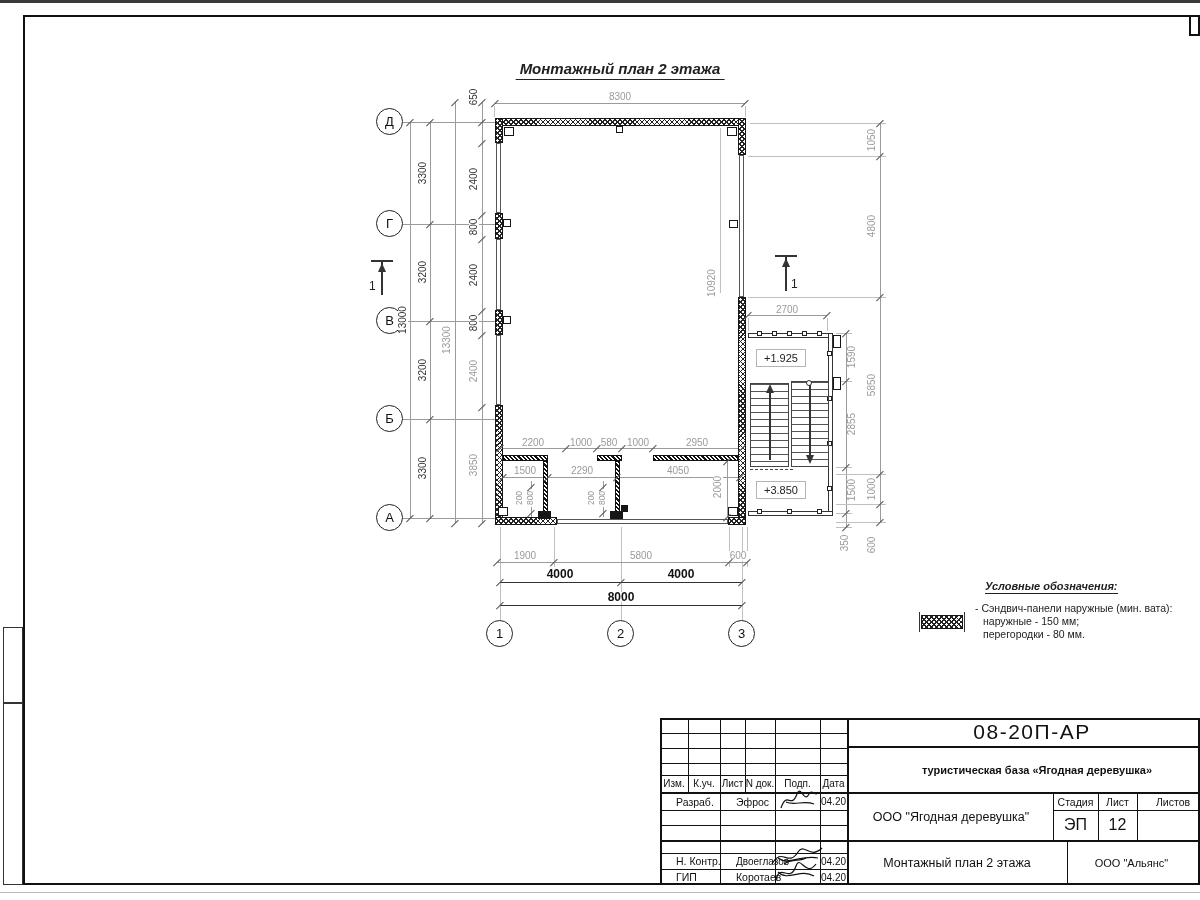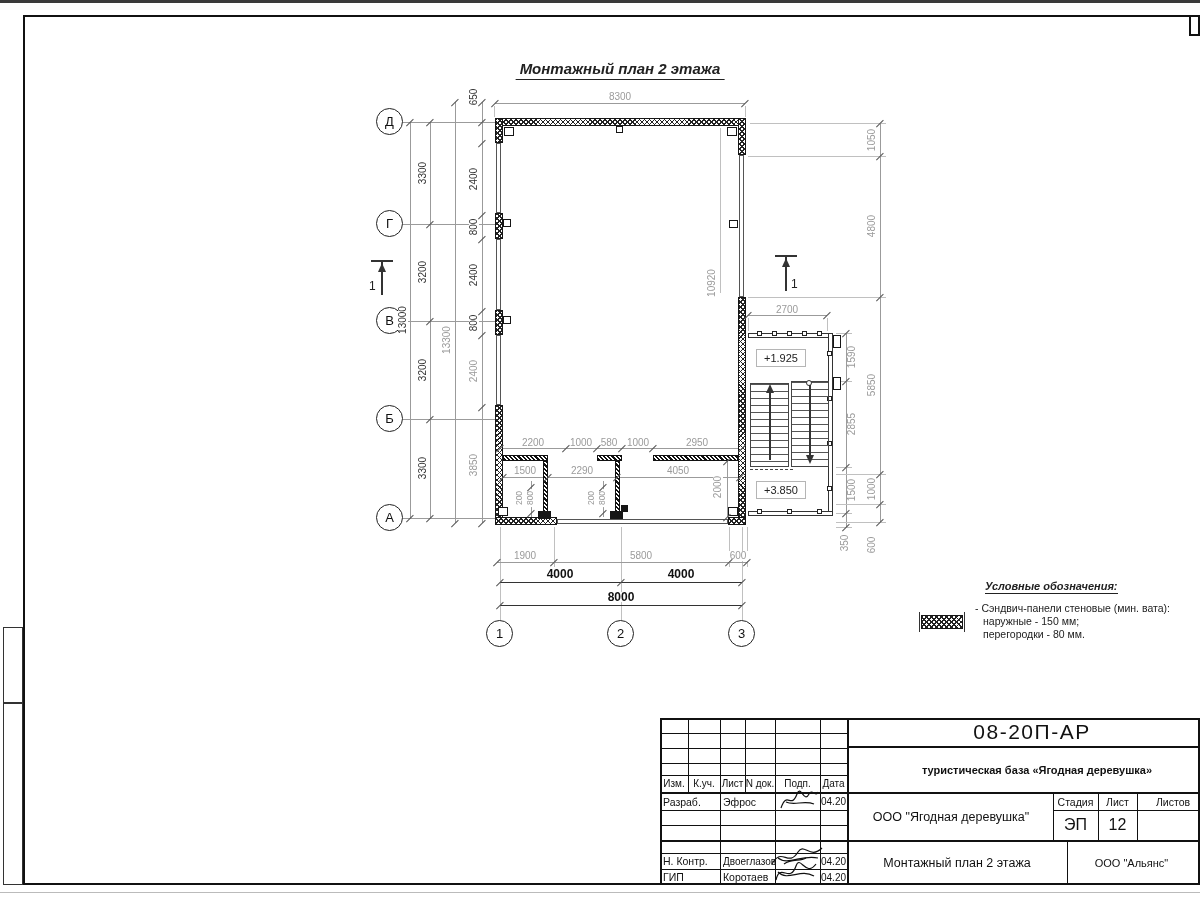--- a/index.html
+++ b/index.html
@@ -41,21 +41,21 @@
   .lvl{position:absolute;box-sizing:border-box;border:1px solid #b5b5b5;background:#fff;display:flex;align-items:center;justify-content:center;
        font-size:11px;color:#222;}
   .seclbl{position:absolute;font-size:12px;color:#222;}
   
   #sheet-title{position:absolute;left:620px;top:60px;transform:translateX(-50%);font-size:15px;font-style:italic;font-weight:bold;
        color:#222;border-bottom:1.4px solid #222;padding:0 4px 2px;white-space:nowrap;}
   .legend-title{position:absolute;font-size:11px;font-style:italic;font-weight:bold;color:#222;border-bottom:1.2px solid #222;padding-bottom:1px;white-space:nowrap;}
   .legend-line{position:absolute;font-size:10.5px;color:#222;white-space:nowrap;}
   
   .tb-cell{position:absolute;display:flex;align-items:center;justify-content:center;overflow:hidden;white-space:nowrap;}
-  .tb-left{justify-content:flex-start;padding-left:3px;}
+  .tb-left{justify-content:flex-start;padding-left:16px;}
 </style>
 </head>
 <body>
 
 <div id="canvas">
 
   <div class="abs" style="left:0;top:0;width:1200px;height:3px;background:#3a3a3a;"></div>
   <div class="abs" style="left:0;top:892px;width:1200px;height:1px;background:#bbb;"></div>
   <div class="abs" style="left:23px;top:15px;width:1170px;height:870px;border-left:2px solid #111;border-top:2px solid #111;border-bottom:2px solid #111;box-sizing:border-box;"></div>
   <div class="abs" style="left:1189px;top:15px;width:11px;height:21px;border:2px solid #111;box-sizing:border-box;"></div>
@@ -316,21 +316,21 @@
       <i class="tick" style="left: 526px; top: 512.5px;"></i>
       <i class="tick" style="left: 598px; top: 486.5px;"></i>
       <i class="tick" style="left: 598px; top: 512.5px;"></i>
     </div>
 
   <div id="legend">
     <div class="legend-title" style="left:985px;top:580px;">Условные обозначения:</div>
     <div class="hw" style="left:921px;top:615px;width:42px;height:14px;"></div>
     <div class="lk" style="left:919px;top:612px;width:1px;height:20px;"></div>
     <div class="lk" style="left:964px;top:612px;width:1px;height:20px;"></div>
-    <div class="legend-line" style="left:975px;top:602px;">- Сэндвич-панели стеновые (мин. вата):</div>
+    <div class="legend-line" style="left:975px;top:602px;">- Сэндвич-панели наружные (мин. вата):</div>
     <div class="legend-line" style="left:983px;top:615px;text-align:right;">наружные - 150 мм;</div>
     <div class="legend-line" style="left:983px;top:628px;">перегородки - 80 мм.</div>
   </div>
 
   <div id="titleblock">
     <div class="abs" style="left:660px;top:718px;width:540px;height:167px;border:2px solid #111;box-sizing:border-box;"></div>
 
     <div class="hl" style="left:660px;top:733px;width:187px;"></div>
     <div class="hl" style="left:660px;top:748px;width:187px;"></div>
     <div class="hl" style="left:660px;top:763px;width:187px;"></div>

